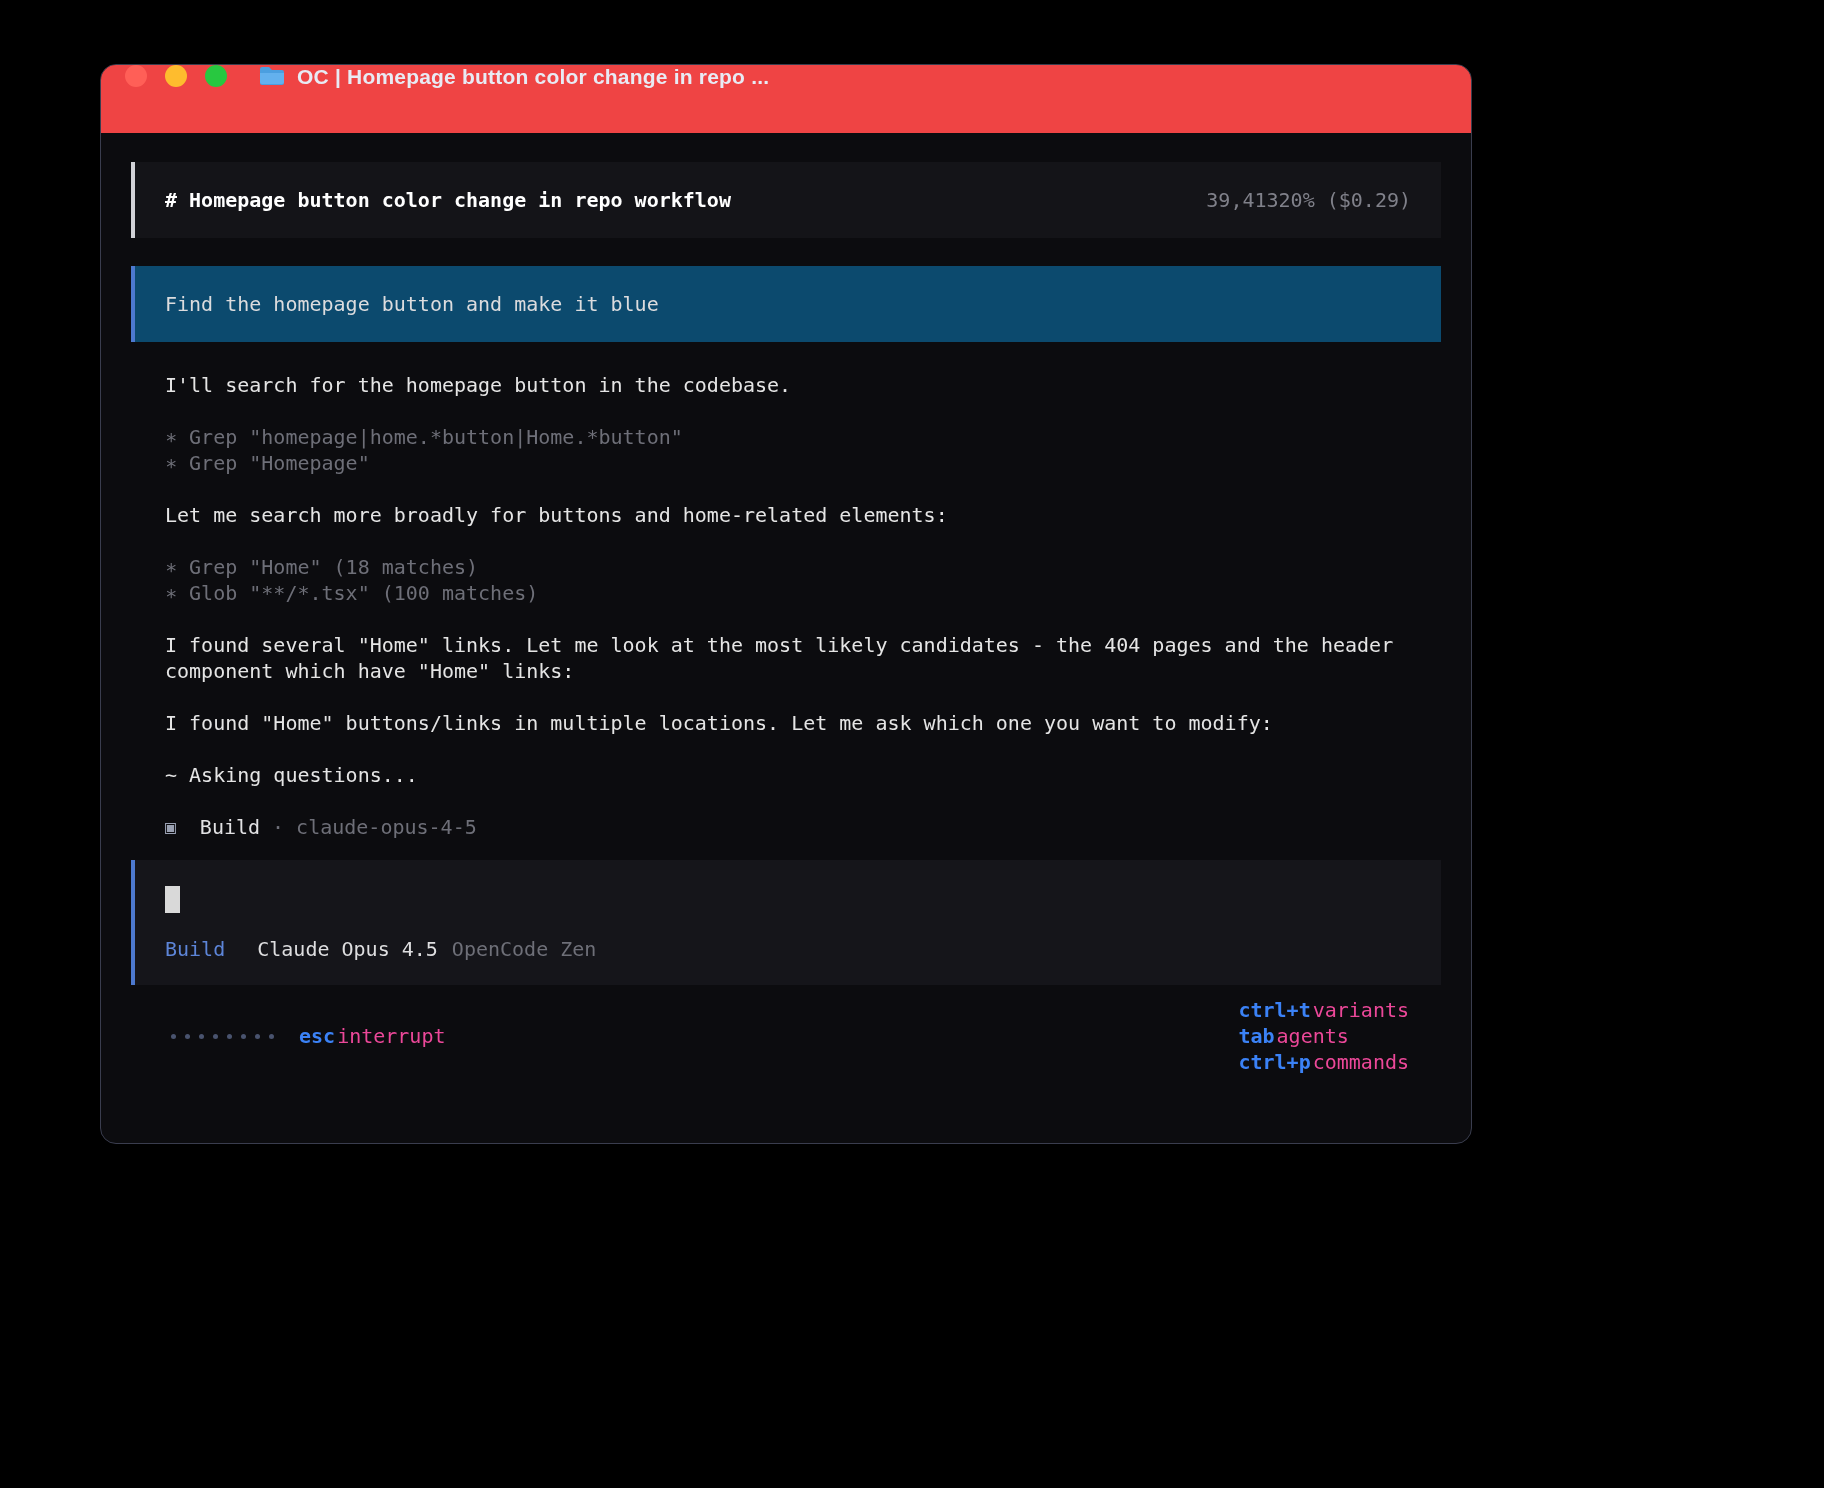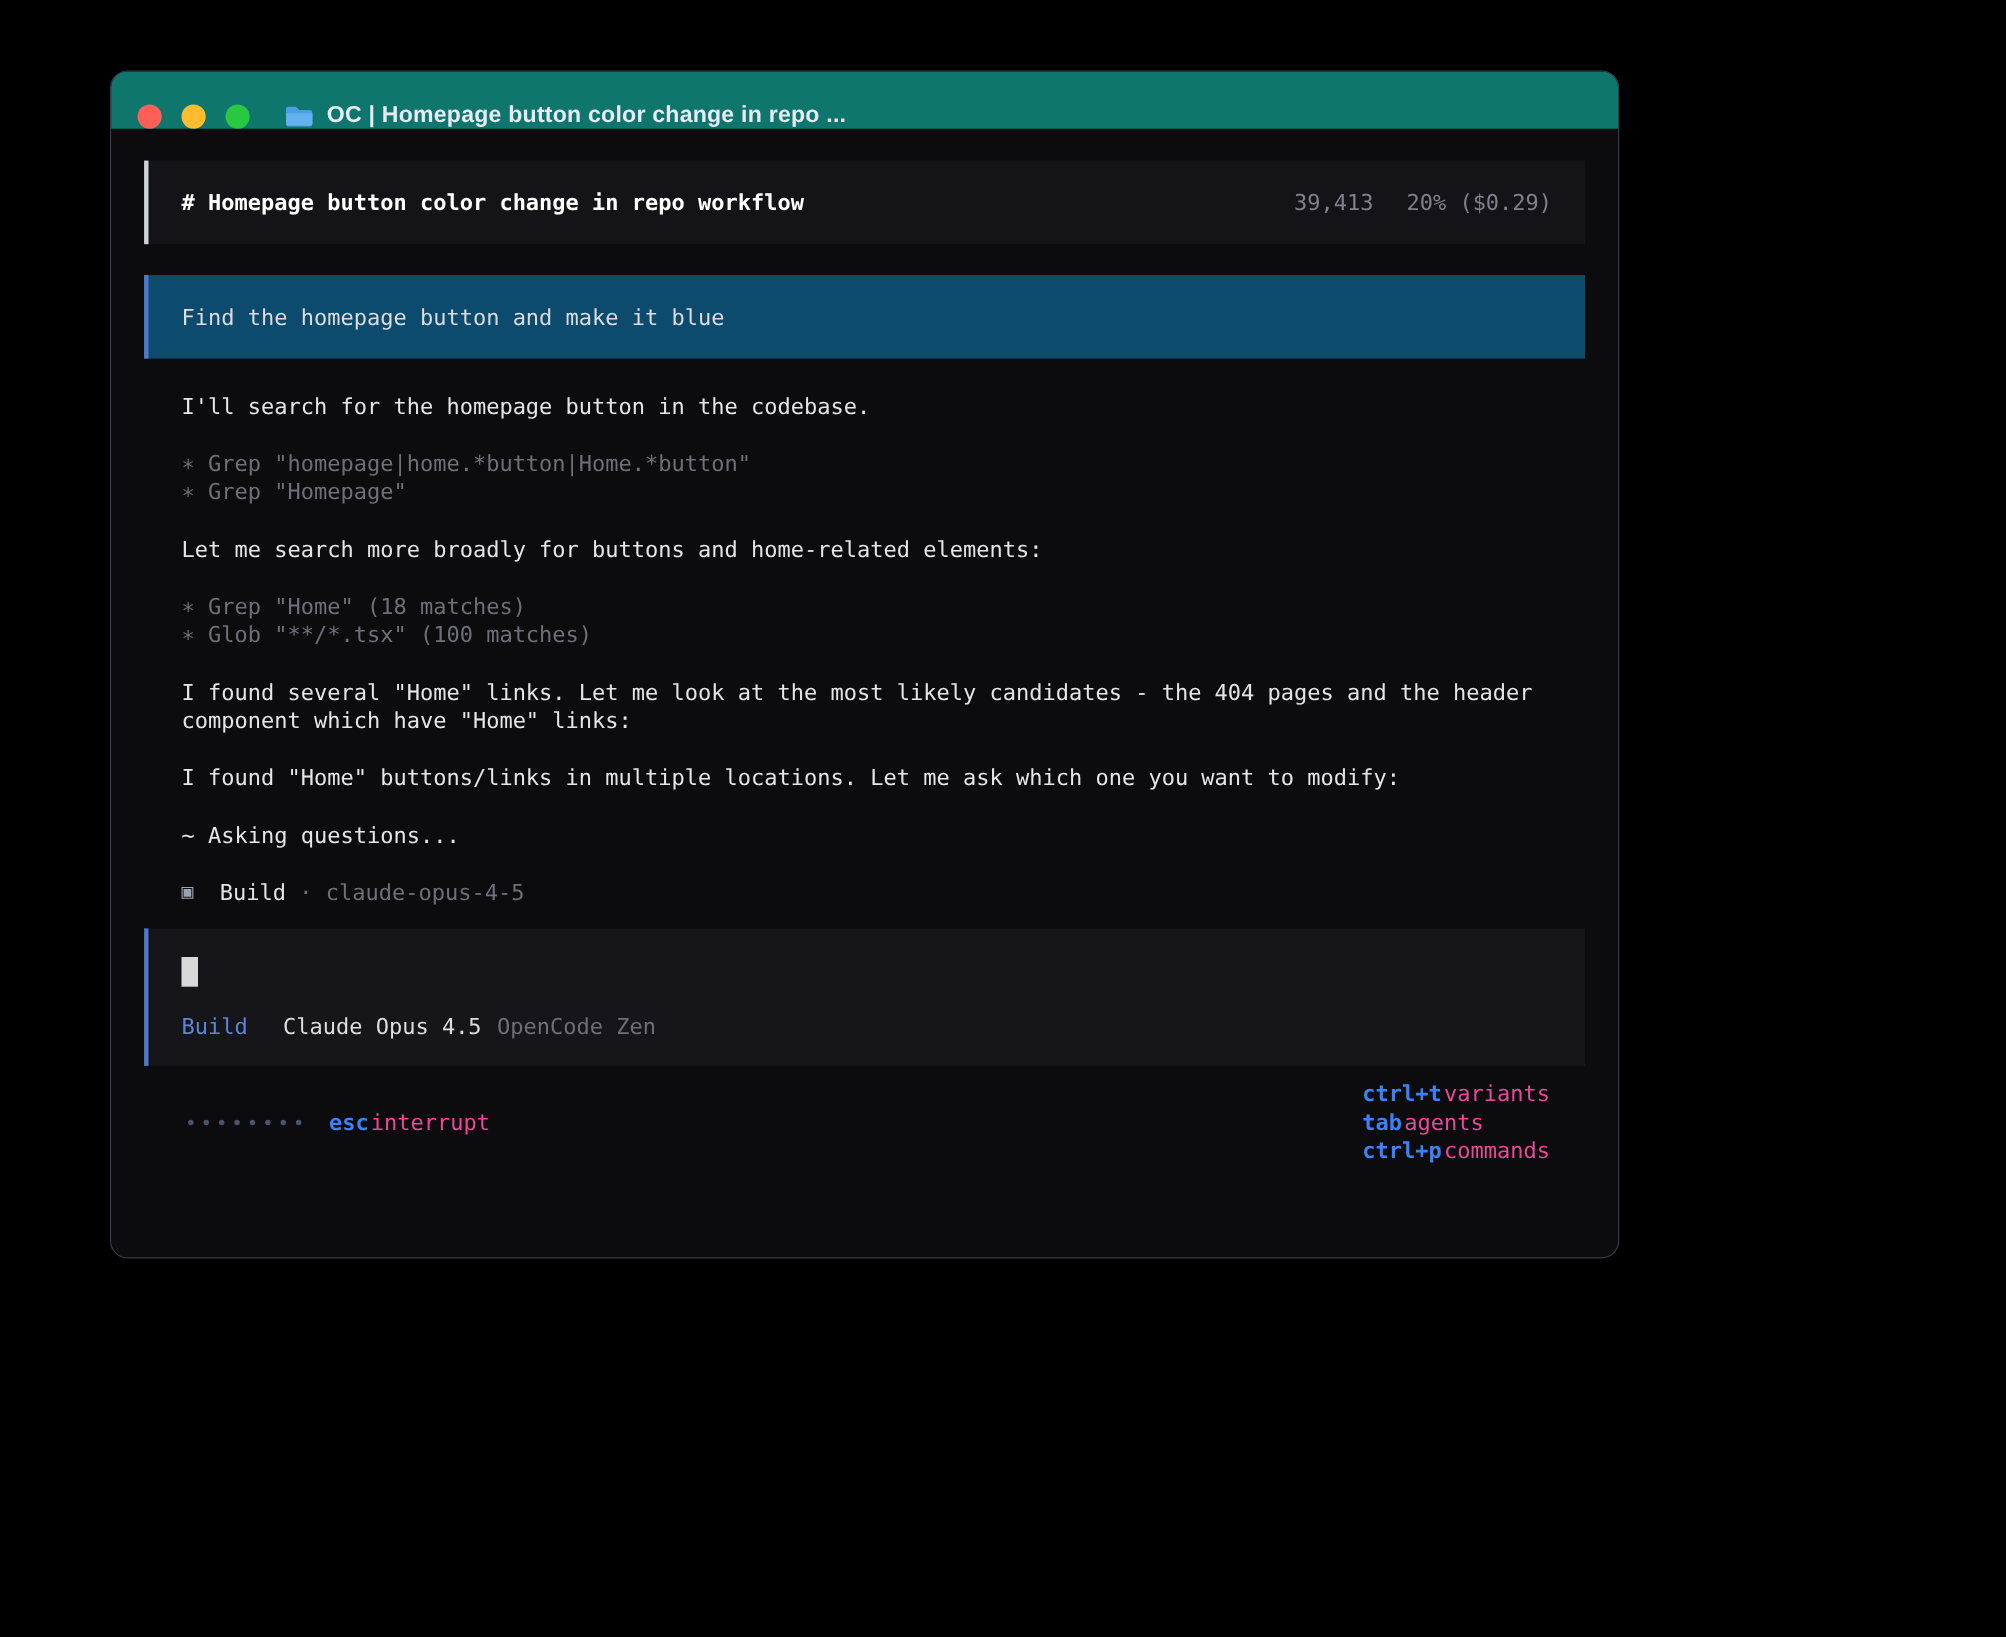--- a/index.html
+++ b/index.html
@@ -3,37 +3,37 @@
 <meta charset="utf-8">
 <style>
   * { margin:0; padding:0; box-sizing:border-box; }
   html,body { width:1824px; height:1488px; background:#000000; overflow:hidden;
               font-family:"DejaVu Sans Mono", monospace; }
 
   .window { position:absolute; left:100px; top:64px; width:1372px; height:1080px;
             background:#0c0c0f; border:1px solid #3a3d4e; border-radius:16px; overflow:hidden; }
 
   
-  .titlebar { height:52px; background:#0f766e; display:flex; align-items:flex-end; padding:0 16px; }
+  .titlebar { height:68px; background:#ef4444; display:flex; align-items:flex-start; padding:0 16px; }
   .traffic { display:flex; gap:18px; align-items:center; padding-left:8px; }
   .light { width:22px; height:22px; border-radius:50%; }
   .light.red    { background:#ff5f57; }
   .light.yellow { background:#febc2e; }
   .light.green  { background:#28c840; }
   .folder { margin-left:32px; display:flex; align-items:center; }
   .tb-title { margin-left:12px; font-family:"Liberation Sans", sans-serif; font-weight:bold;
               font-size:21px; color:#e8ebf4; letter-spacing:0.2px; }
 
   
   .content { padding:29px 30px 0 30px; font-size:20px; }
 
   .block { border-left:4px solid #d2d3d8; background:#141418; padding:25px 30px; line-height:26px; }
   .session-header { display:flex; justify-content:space-between; align-items:center; margin-bottom:28px; }
   .session-title { color:#ffffff; font-weight:bold; }
-  .session-stats { color:#80818a; display:flex; gap:30px; }
+  .session-stats { color:#80818a; display:flex; }
 
   .user-block { border-left-color:#4d79cf; background:#0c4a6e; color:#dcdcde; margin-bottom:30px; }
 
   .transcript { padding:0 34px; line-height:26px; }
   .group { margin-bottom:26px; }
   .line.text { color:#e5e5e5; }
   .line.tool { color:#6e6f78; }
 
   .agent-line { display:flex; align-items:center; margin-top:26px; }
   .agent-icon { color:#9aa1b2; font-size:18px; margin-right:24px; }

